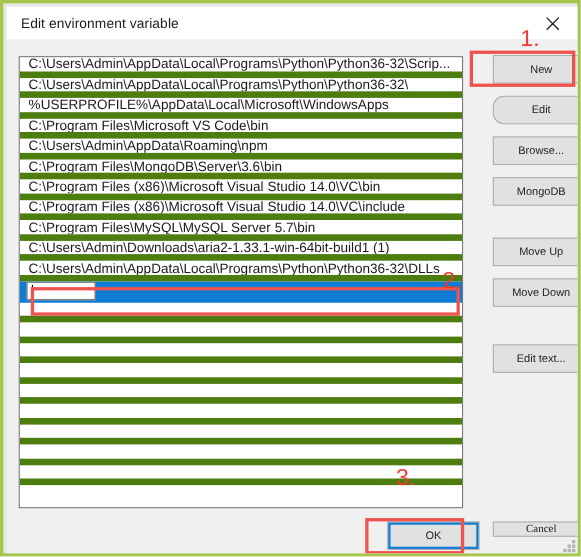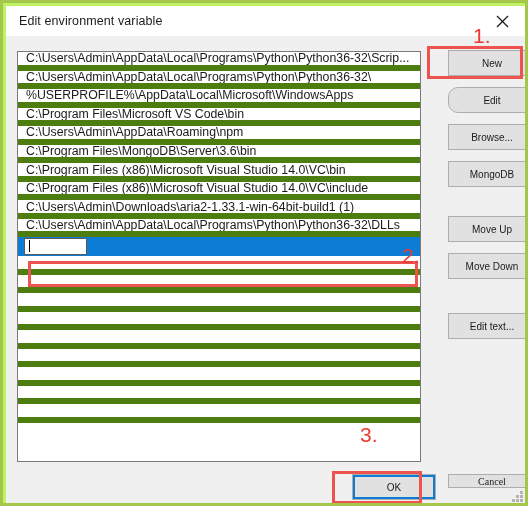--- a/index.html
+++ b/index.html
@@ -13,21 +13,21 @@
     font-family: "Liberation Sans", sans-serif;
     -webkit-font-smoothing: antialiased;
   }
 
   
   #window {
     position: relative;
     width: 528px;
     height: 506px;
     box-sizing: border-box;
-    background: #bef264;
+    background: #e5e5e5;
     border: 3px solid #a4c64a;
     overflow: hidden;
   }
 
   
   #titlebar {
     position: absolute;
     left: 3px;
     top: 3px;
     width: 522px;
@@ -219,20 +219,21 @@
 
     <div id="listbox">
       <div class="row">C:\Users\Admin\AppData\Local\Programs\Python\Python36-32\Scrip...</div>
       <div class="row">C:\Users\Admin\AppData\Local\Programs\Python\Python36-32\</div>
       <div class="row">%USERPROFILE%\AppData\Local\Microsoft\WindowsApps</div>
       <div class="row">C:\Program Files\Microsoft VS Code\bin</div>
       <div class="row">C:\Users\Admin\AppData\Roaming\npm</div>
       <div class="row">C:\Program Files\MongoDB\Server\3.6\bin</div>
       <div class="row">C:\Program Files (x86)\Microsoft Visual Studio 14.0\VC\bin</div>
       <div class="row">C:\Program Files (x86)\Microsoft Visual Studio 14.0\VC\include</div>
+      <div class="row">C:\Program Files\MySQL\MySQL Server 5.7\bin</div>
       <div class="row">C:\Users\Admin\Downloads\aria2-1.33.1-win-64bit-build1 (1)</div>
       <div class="row">C:\Users\Admin\AppData\Local\Programs\Python\Python36-32\DLLs</div>
 
       <div class="row selected">
         <div class="cell-edit">
           <span class="caret"></span>
           <span title=""></span>
         </div>
       </div>
 

